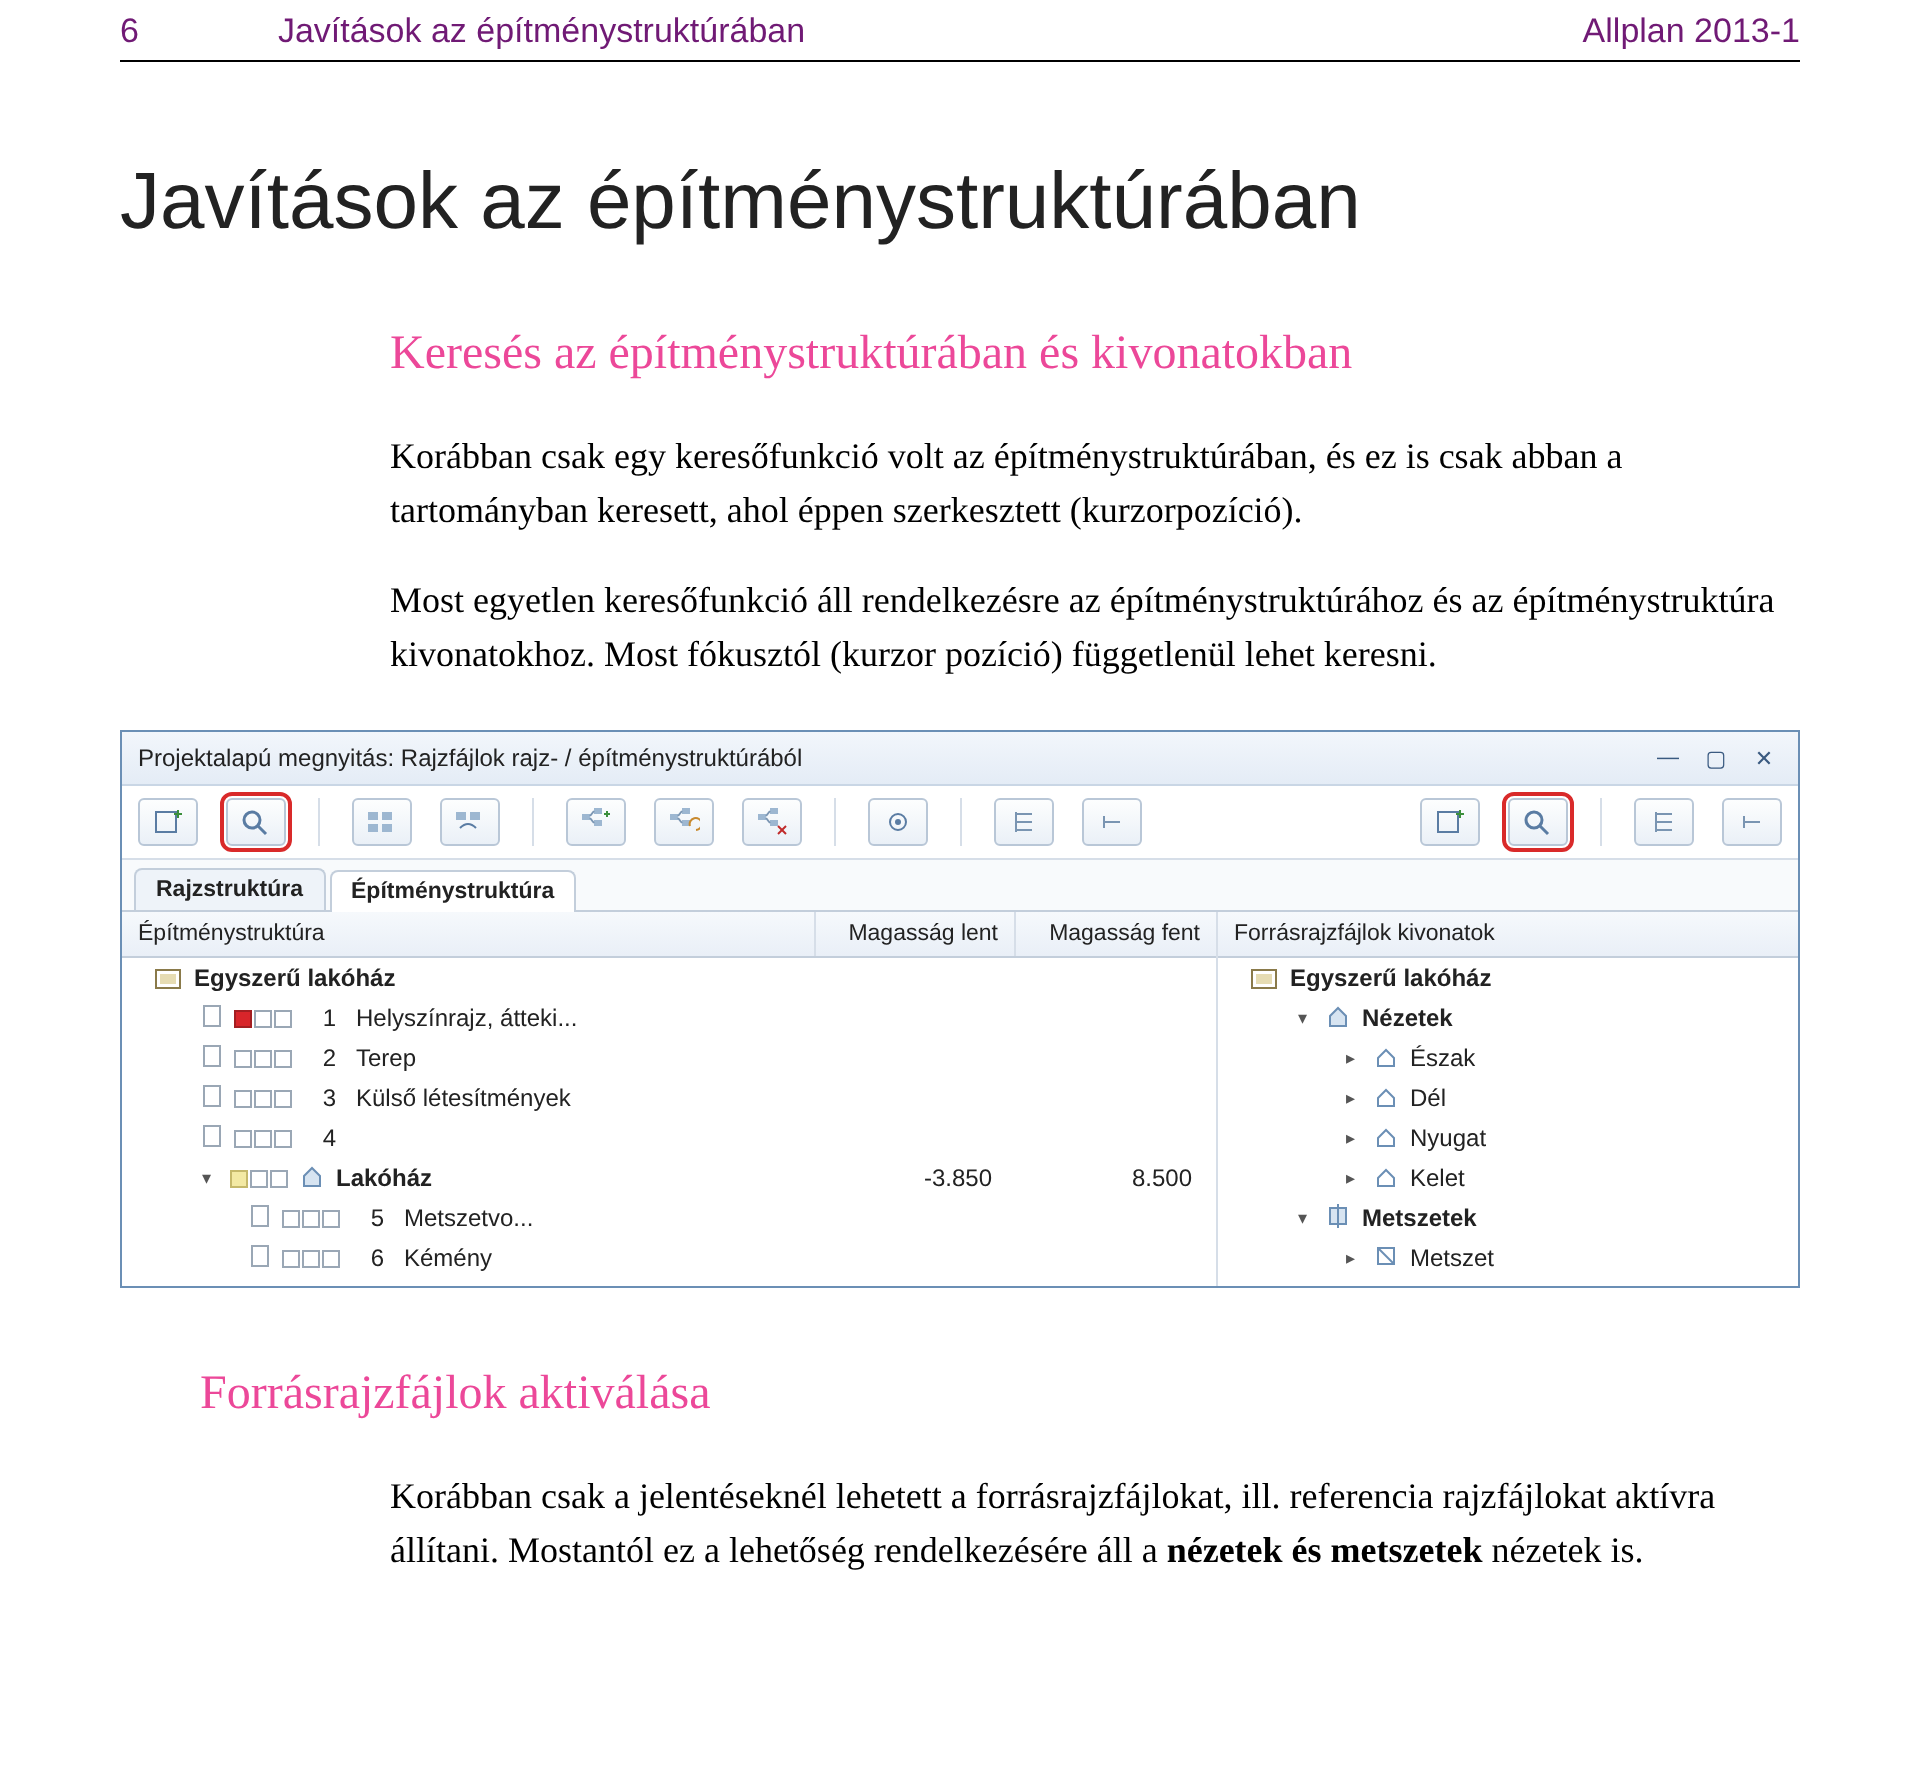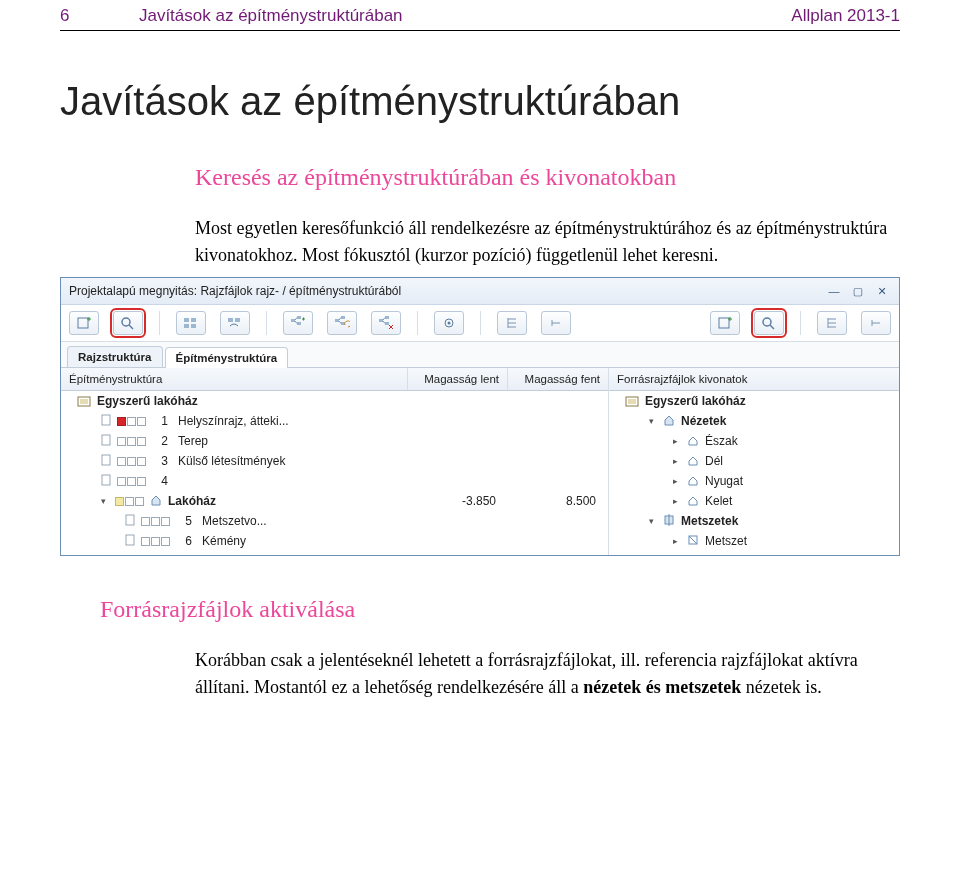--- a/index.html
+++ b/index.html
@@ -38,21 +38,21 @@
     font-size: 24px;
     margin: 0 0 24px 135px;
     color: #ec4899;
   }
   .body-text {
     margin-left: 135px;
     font-size: 18px;
     line-height: 1.5;
     margin-bottom: 18px;
   }
-  .body-text-last { margin-bottom: 8px; }
+  .body-text-last { margin-bottom: 24px; }
   .screenshot-wrap {
     margin: 0 0 40px 0;
   }
   .window {
     border: 1px solid #6b8fb5;
     background: #fff;
     font-family: Tahoma, Arial, sans-serif;
     font-size: 12px;
     color: #222;
   }
@@ -210,20 +210,21 @@
       <span style="display:inline-block; width:60px;"></span>
       <span>Javítások az építménystruktúrában</span>
     </div>
     <div class="right">Allplan 2013-1</div>
   </div>
 
   <h1>Javítások az építménystruktúrában</h1>
 
   <h2 class="sub">Keresés az építménystruktúrában és kivonatokban</h2>
 
+  <p class="body-text">Korábban csak egy keresőfunkció volt az építménystruktúrában, és ez is csak abban a tartományban keresett, ahol éppen szerkesztett (kurzorpozíció).</p>
   <p class="body-text body-text-last">Most egyetlen keresőfunkció áll rendelkezésre az építménystruktúrához és az építménystruktúra kivonatokhoz. Most fókusztól (kurzor pozíció) függetlenül lehet keresni.</p>
 
   <div class="screenshot-wrap">
     <div class="window">
       <div class="titlebar">
         <span>Projektalapú megnyitás: Rajzfájlok rajz- / építménystruktúrából</span>
         <span class="wcontrols">
           <span class="wc-btn">—</span>
           <span class="wc-btn">▢</span>
           <span class="wc-btn">✕</span>

